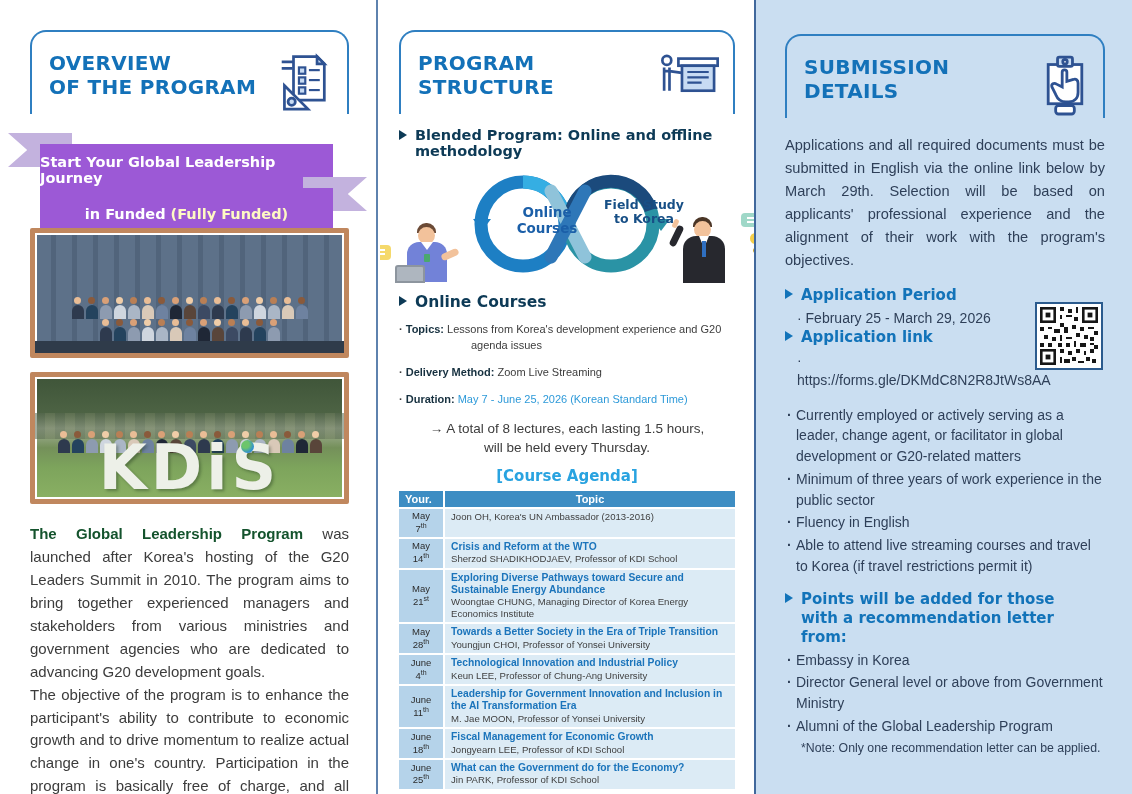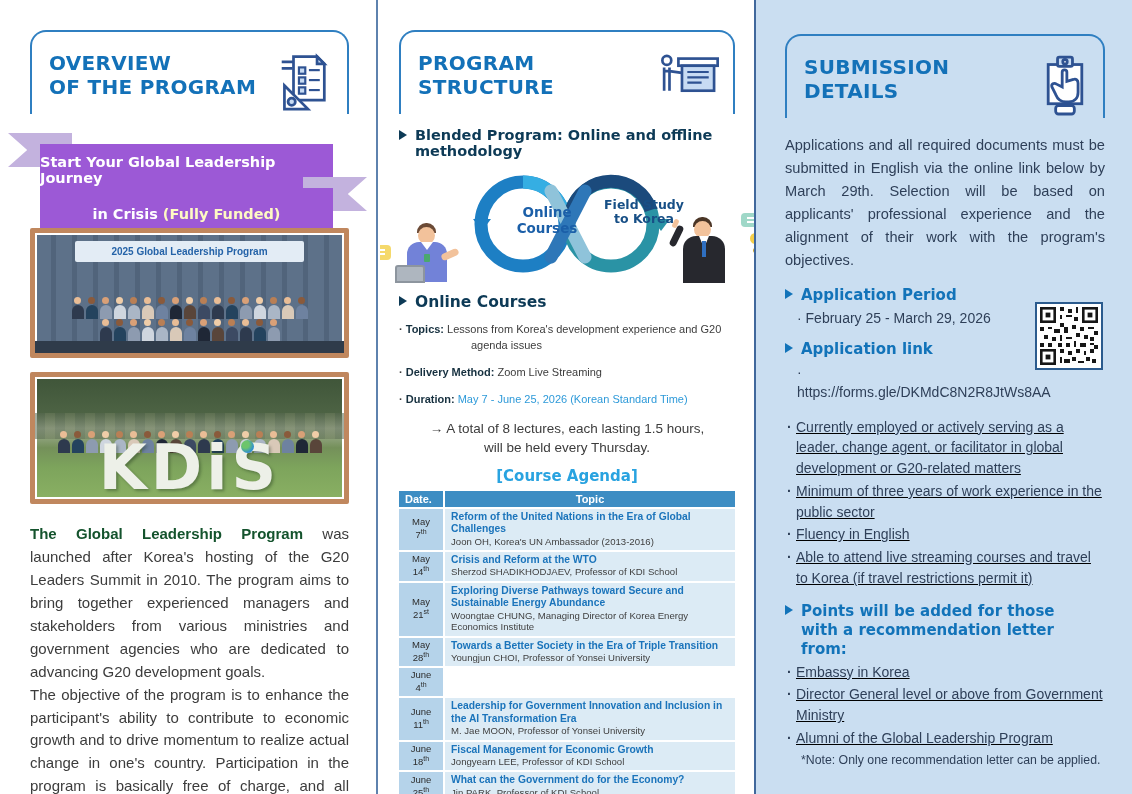--- a/index.html
+++ b/index.html
@@ -124,21 +124,21 @@
   .t-sp { color:#3f3f3f; font-size:9.6px; line-height:1.2; }
   sup { font-size:7px; }
 
   
   .r-intro { margin-top:16px; font-size:14.6px; line-height:1.58; color:#2e3f58; text-align:justify; }
   .r-sect { position:relative; margin-top:14px; }
   .r-head { display:flex; gap:8px; color:#1273b9; font-weight:bold; font-size:15px;
             font-family:"DejaVu Sans", sans-serif; line-height:1.25; }
   .r-val { margin:3px 0 0 12px; font-size:14px; color:#2e3f58; line-height:1.45; }
   .r-val::before { content:"· "; }
-  .r-list { list-style:none; margin-top:3px;text-decoration:underline; }
+  .r-list { list-style:none; margin-top:3px; }
   .r-list li { position:relative; padding-left:11px; font-size:14px; color:#2e3f58; line-height:1.48; margin-top:2px; }
   .r-list li::before { content:"·"; position:absolute; left:2px; font-weight:bold; }
   .r-note { margin:3px 0 0 16px; font-size:12.3px; color:#2e3f58; line-height:1.4; }
   .narrow { width:252px; }
   .qr-abs { position:absolute; right:2px; }
   .qr { width:68px; height:68px; background:#fff; border:2px solid #2b5b8e; padding:3px; display:block; }
   .qr svg { display:block; width:100%; height:100%; }
 </style>
 </head>
 <body>
@@ -195,28 +195,27 @@
     </div>
 
     <div class="ribbons">
       <div class="ribbon ribbon1">
         <span class="tail tail-l"></span>
         <span class="bar">Start Your Global Leadership Journey</span>
       </div>
       <div class="ribbon ribbon2">
         <span class="tail tail-r"></span>
         <span class="bar">
-          <span>in Crisis</span>
+          <span>in Funded</span>
           <span class="hl-yellow">(Fully Funded)</span>
         </span>
       </div>
     </div>
 
     <div class="photo photo1">
-      <div class="p1-banner">2025 Global Leadership Program</div>
       <div class="crowd crowd-back"><span class="person"><span class="p-head" style="background: rgb(233, 189, 150);"></span><span class="p-body" style="background: rgb(46, 58, 78);"></span></span><span class="person"><span class="p-head" style="background: rgb(138, 90, 59);"></span><span class="p-body" style="background: rgb(36, 67, 94);"></span></span><span class="person"><span class="p-head" style="background: rgb(217, 160, 119);"></span><span class="p-body" style="background: rgb(141, 155, 176);"></span></span><span class="person"><span class="p-head" style="background: rgb(240, 205, 168);"></span><span class="p-body" style="background: rgb(207, 214, 223);"></span></span><span class="person"><span class="p-head" style="background: rgb(185, 127, 85);"></span><span class="p-body" style="background: rgb(170, 182, 198);"></span></span><span class="person"><span class="p-head" style="background: rgb(233, 189, 150);"></span><span class="p-body" style="background: rgb(217, 201, 184);"></span></span><span class="person"><span class="p-head" style="background: rgb(138, 90, 59);"></span><span class="p-body" style="background: rgb(110, 130, 160);"></span></span><span class="person"><span class="p-head" style="background: rgb(217, 160, 119);"></span><span class="p-body" style="background: rgb(31, 39, 54);"></span></span><span class="person"><span class="p-head" style="background: rgb(240, 205, 168);"></span><span class="p-body" style="background: rgb(89, 69, 58);"></span></span><span class="person"><span class="p-head" style="background: rgb(185, 127, 85);"></span><span class="p-body" style="background: rgb(60, 74, 99);"></span></span><span class="person"><span class="p-head" style="background: rgb(233, 189, 150);"></span><span class="p-body" style="background: rgb(46, 58, 78);"></span></span><span class="person"><span class="p-head" style="background: rgb(138, 90, 59);"></span><span class="p-body" style="background: rgb(36, 67, 94);"></span></span><span class="person"><span class="p-head" style="background: rgb(217, 160, 119);"></span><span class="p-body" style="background: rgb(141, 155, 176);"></span></span><span class="person"><span class="p-head" style="background: rgb(240, 205, 168);"></span><span class="p-body" style="background: rgb(207, 214, 223);"></span></span><span class="person"><span class="p-head" style="background: rgb(185, 127, 85);"></span><span class="p-body" style="background: rgb(170, 182, 198);"></span></span><span class="person"><span class="p-head" style="background: rgb(233, 189, 150);"></span><span class="p-body" style="background: rgb(217, 201, 184);"></span></span><span class="person"><span class="p-head" style="background: rgb(138, 90, 59);"></span><span class="p-body" style="background: rgb(110, 130, 160);"></span></span></div>
       <div class="crowd crowd-front"><span class="person"><span class="p-head" style="background: rgb(233, 189, 150);"></span><span class="p-body" style="background: rgb(46, 58, 78);"></span></span><span class="person"><span class="p-head" style="background: rgb(138, 90, 59);"></span><span class="p-body" style="background: rgb(36, 67, 94);"></span></span><span class="person"><span class="p-head" style="background: rgb(217, 160, 119);"></span><span class="p-body" style="background: rgb(141, 155, 176);"></span></span><span class="person"><span class="p-head" style="background: rgb(240, 205, 168);"></span><span class="p-body" style="background: rgb(207, 214, 223);"></span></span><span class="person"><span class="p-head" style="background: rgb(185, 127, 85);"></span><span class="p-body" style="background: rgb(170, 182, 198);"></span></span><span class="person"><span class="p-head" style="background: rgb(233, 189, 150);"></span><span class="p-body" style="background: rgb(217, 201, 184);"></span></span><span class="person"><span class="p-head" style="background: rgb(138, 90, 59);"></span><span class="p-body" style="background: rgb(110, 130, 160);"></span></span><span class="person"><span class="p-head" style="background: rgb(217, 160, 119);"></span><span class="p-body" style="background: rgb(31, 39, 54);"></span></span><span class="person"><span class="p-head" style="background: rgb(240, 205, 168);"></span><span class="p-body" style="background: rgb(89, 69, 58);"></span></span><span class="person"><span class="p-head" style="background: rgb(185, 127, 85);"></span><span class="p-body" style="background: rgb(60, 74, 99);"></span></span><span class="person"><span class="p-head" style="background: rgb(233, 189, 150);"></span><span class="p-body" style="background: rgb(46, 58, 78);"></span></span><span class="person"><span class="p-head" style="background: rgb(138, 90, 59);"></span><span class="p-body" style="background: rgb(36, 67, 94);"></span></span><span class="person"><span class="p-head" style="background: rgb(217, 160, 119);"></span><span class="p-body" style="background: rgb(141, 155, 176);"></span></span></div>
     </div>
 
     <div class="photo photo2">
       <div class="crowd p2-crowd"><span class="person"><span class="p-head" style="background: rgb(233, 189, 150);"></span><span class="p-body" style="background: rgb(46, 58, 78);"></span></span><span class="person"><span class="p-head" style="background: rgb(138, 90, 59);"></span><span class="p-body" style="background: rgb(36, 67, 94);"></span></span><span class="person"><span class="p-head" style="background: rgb(217, 160, 119);"></span><span class="p-body" style="background: rgb(141, 155, 176);"></span></span><span class="person"><span class="p-head" style="background: rgb(240, 205, 168);"></span><span class="p-body" style="background: rgb(207, 214, 223);"></span></span><span class="person"><span class="p-head" style="background: rgb(185, 127, 85);"></span><span class="p-body" style="background: rgb(170, 182, 198);"></span></span><span class="person"><span class="p-head" style="background: rgb(233, 189, 150);"></span><span class="p-body" style="background: rgb(217, 201, 184);"></span></span><span class="person"><span class="p-head" style="background: rgb(138, 90, 59);"></span><span class="p-body" style="background: rgb(110, 130, 160);"></span></span><span class="person"><span class="p-head" style="background: rgb(217, 160, 119);"></span><span class="p-body" style="background: rgb(31, 39, 54);"></span></span><span class="person"><span class="p-head" style="background: rgb(240, 205, 168);"></span><span class="p-body" style="background: rgb(89, 69, 58);"></span></span><span class="person"><span class="p-head" style="background: rgb(185, 127, 85);"></span><span class="p-body" style="background: rgb(60, 74, 99);"></span></span><span class="person"><span class="p-head" style="background: rgb(233, 189, 150);"></span><span class="p-body" style="background: rgb(46, 58, 78);"></span></span><span class="person"><span class="p-head" style="background: rgb(138, 90, 59);"></span><span class="p-body" style="background: rgb(36, 67, 94);"></span></span><span class="person"><span class="p-head" style="background: rgb(217, 160, 119);"></span><span class="p-body" style="background: rgb(141, 155, 176);"></span></span><span class="person"><span class="p-head" style="background: rgb(240, 205, 168);"></span><span class="p-body" style="background: rgb(207, 214, 223);"></span></span><span class="person"><span class="p-head" style="background: rgb(185, 127, 85);"></span><span class="p-body" style="background: rgb(170, 182, 198);"></span></span><span class="person"><span class="p-head" style="background: rgb(233, 189, 150);"></span><span class="p-body" style="background: rgb(217, 201, 184);"></span></span><span class="person"><span class="p-head" style="background: rgb(138, 90, 59);"></span><span class="p-body" style="background: rgb(110, 130, 160);"></span></span><span class="person"><span class="p-head" style="background: rgb(217, 160, 119);"></span><span class="p-body" style="background: rgb(31, 39, 54);"></span></span><span class="person"><span class="p-head" style="background: rgb(240, 205, 168);"></span><span class="p-body" style="background: rgb(89, 69, 58);"></span></span></div>
       <div class="kdis"><span>KDiS</span><span class="globe"></span></div>
     </div>
 
     <div class="left-para">
@@ -293,30 +292,29 @@
       <div class="kv"><b>Delivery Method:</b> <span>Zoom Live Streaming</span></div>
       <div class="kv"><b>Duration:</b> <span class="blue">May 7 - June 25, 2026 (Korean Standard Time)</span></div>
       <div class="kv-note">→ A total of 8 lectures, each lasting 1.5 hours,</div>
       <div class="kv-note">will be held every Thursday.</div>
     </div>
 
     <div class="agenda-title">[Course Agenda]</div>
 
     <div class="ctable">
       <div class="crow chead">
-        <div class="cell">Date.</div>
+        <div class="cell">Your.</div>
         <div class="cell topic">Topic</div>
       </div>
       <div class="crow">
         <div class="td-date">
             <span>May</span>
             <span><span>7</span><sup>th</sup></span>
           </div>
         <div class="td-topic">
-            <div class="t-title">Reform of the United Nations in the Era of Global Challenges</div>
             <div class="t-sp">Joon OH, Korea's UN Ambassador (2013-2016)</div>
           </div>
       </div>
       <div class="crow">
         <div class="td-date">
             <span>May</span>
             <span><span>14</span><sup>th</sup></span>
           </div>
         <div class="td-topic">
             <div class="t-title">Crisis and Reform at the WTO</div>
@@ -340,20 +338,24 @@
           </div>
         <div class="td-topic">
             <div class="t-title">Towards a Better Society in the Era of Triple Transition</div>
             <div class="t-sp">Youngjun CHOI, Professor of Yonsei University</div>
           </div>
       </div>
       <div class="crow">
         <div class="td-date">
             <span>June</span>
             <span><span>4</span><sup>th</sup></span>
+          </div>
+        <div class="td-topic">
+            <div class="t-title">Technological Innovation and Industrial Policy</div>
+            <div class="t-sp">Keun LEE, Professor of Chung-Ang University</div>
           </div>
       </div>
       <div class="crow">
         <div class="td-date">
             <span>June</span>
             <span><span>11</span><sup>th</sup></span>
           </div>
         <div class="td-topic">
             <div class="t-title">Leadership for Government Innovation and Inclusion in the AI Transformation Era</div>
             <div class="t-sp">M. Jae MOON, Professor of Yonsei University</div>
@@ -409,21 +411,21 @@
               <use href="#qr-sym"></use>
             </svg>
           </span>
       </span>
       <div class="narrow">
         <div class="r-head">
           <span class="tri"></span>
           <span>Application Period</span>
         </div>
         <div class="r-val">February 25 - March 29, 2026</div>
-        <div class="r-head" style="margin-top:12px;">
+        <div class="r-head" style="">
           <span class="tri"></span>
           <span>Application link</span>
         </div>
         <div class="r-val">https://forms.gle/DKMdC8N2R8JtWs8AA</div>
       </div>
     </div>
 
     <div class="r-sect">
       <ul class="r-list">
         <li>Currently employed or actively serving as a leader, change agent, or facilitator in global development or G20-related matters</li>

